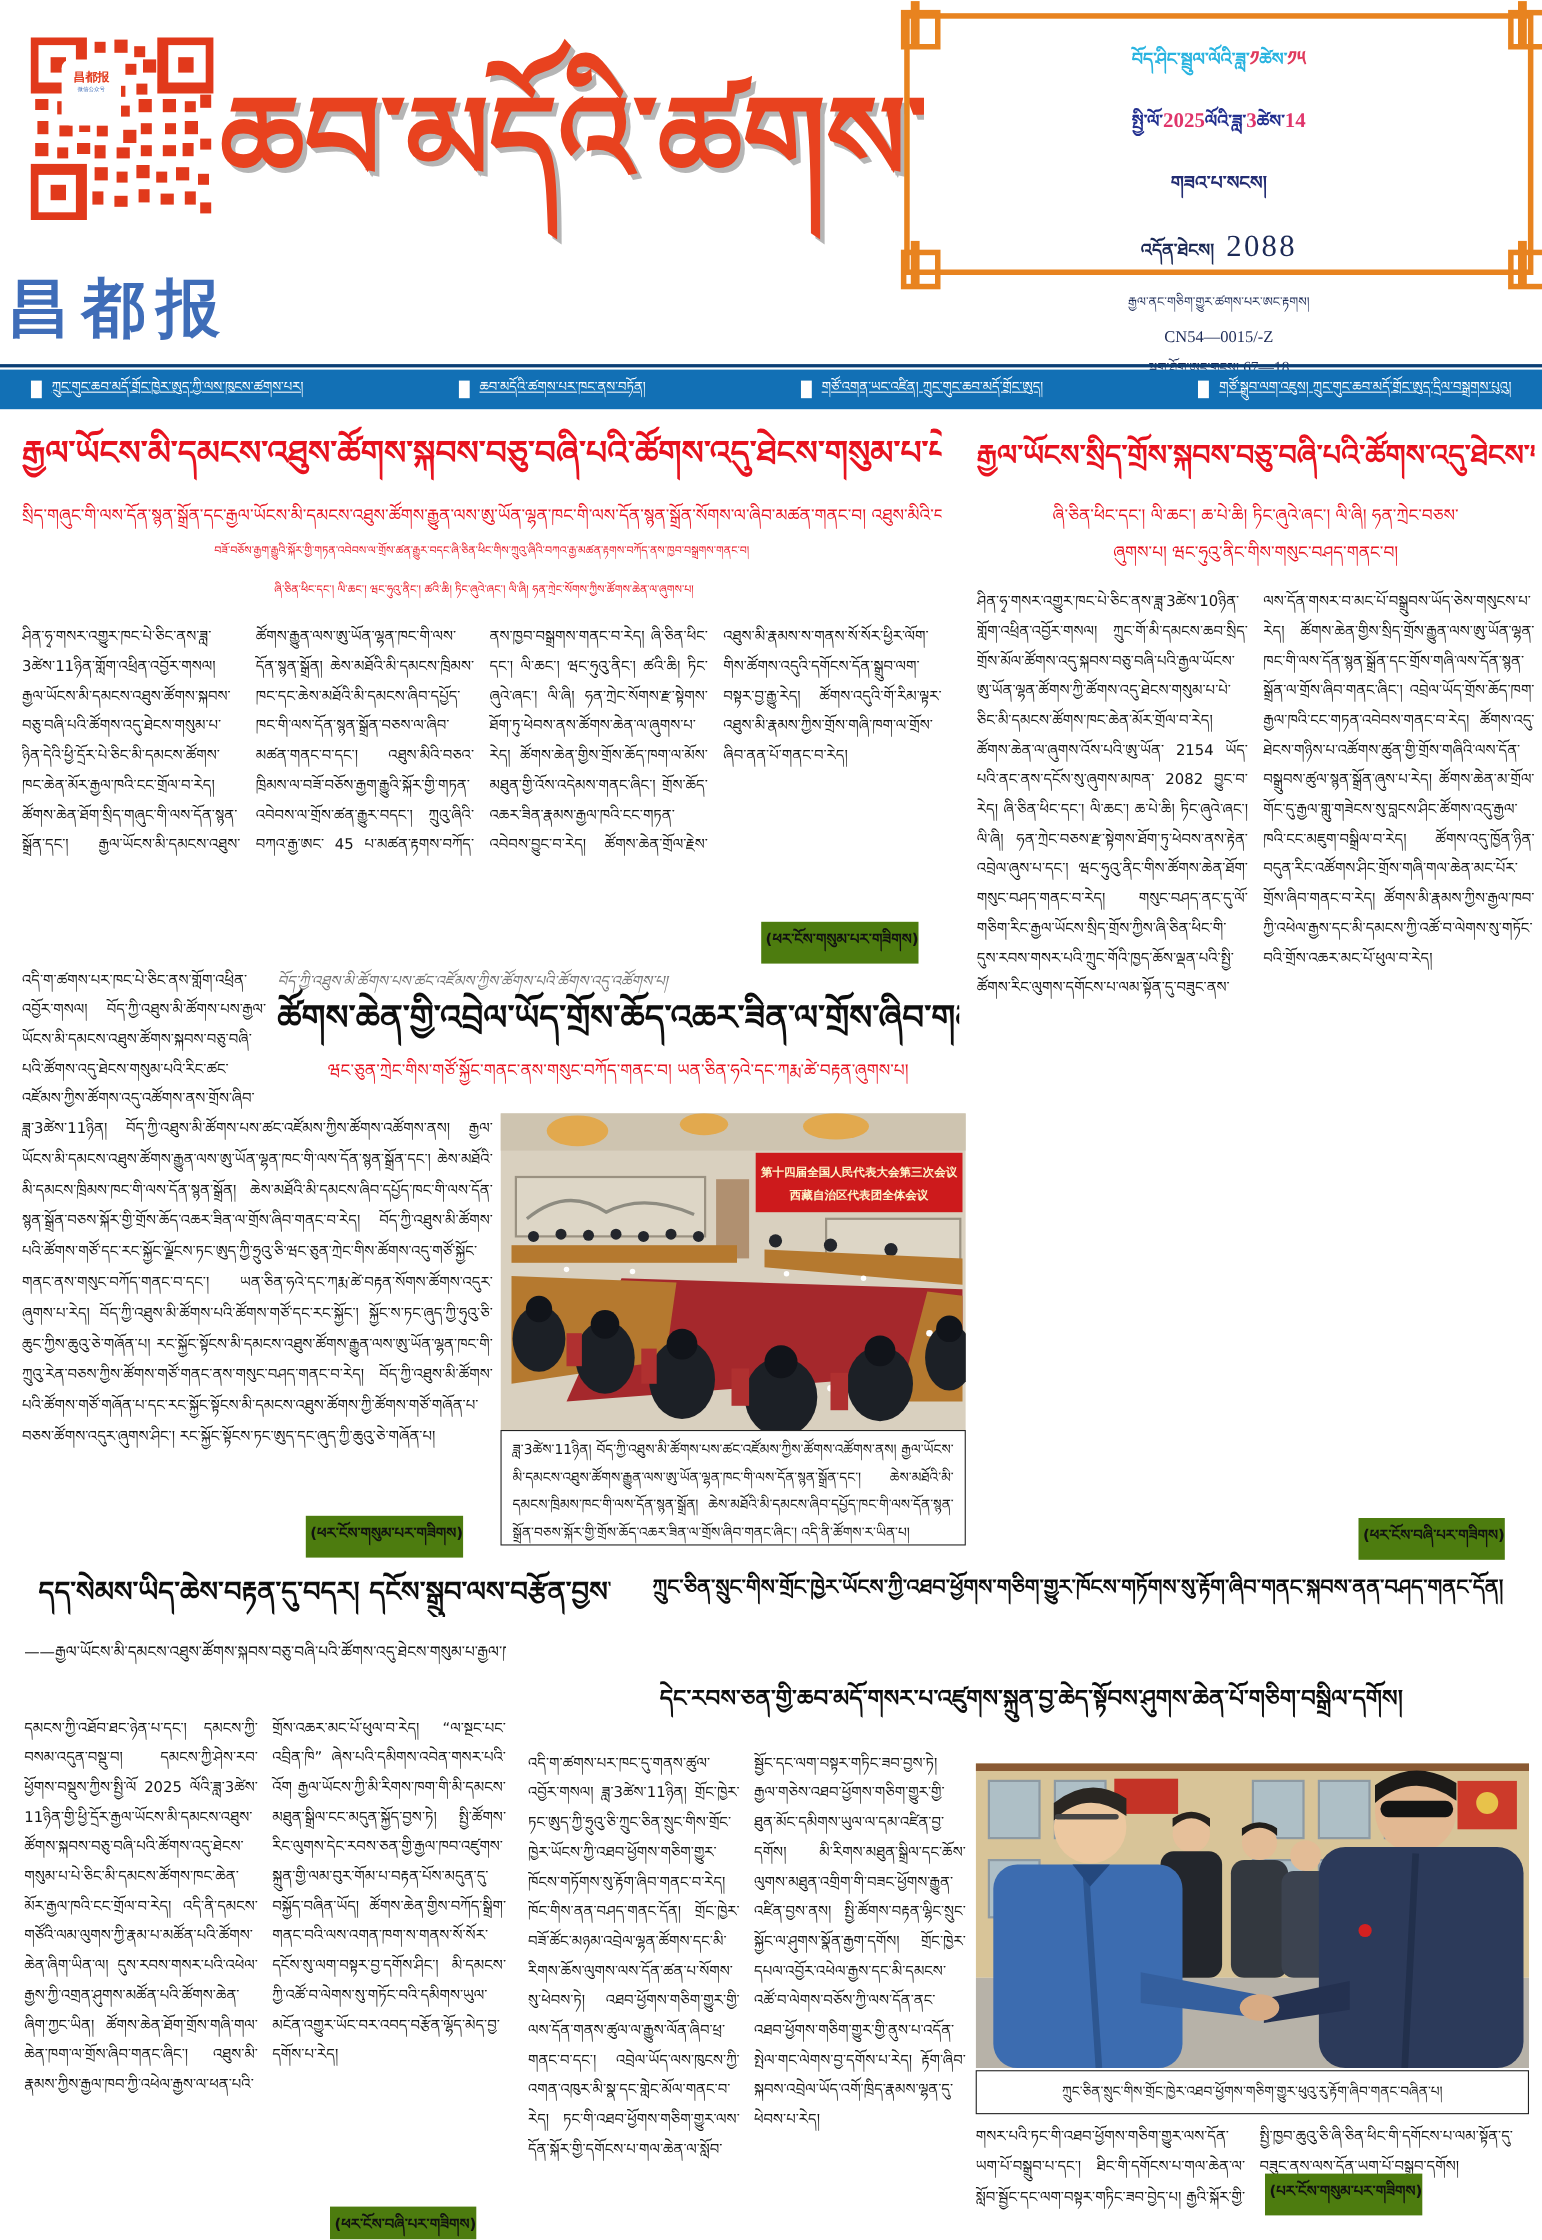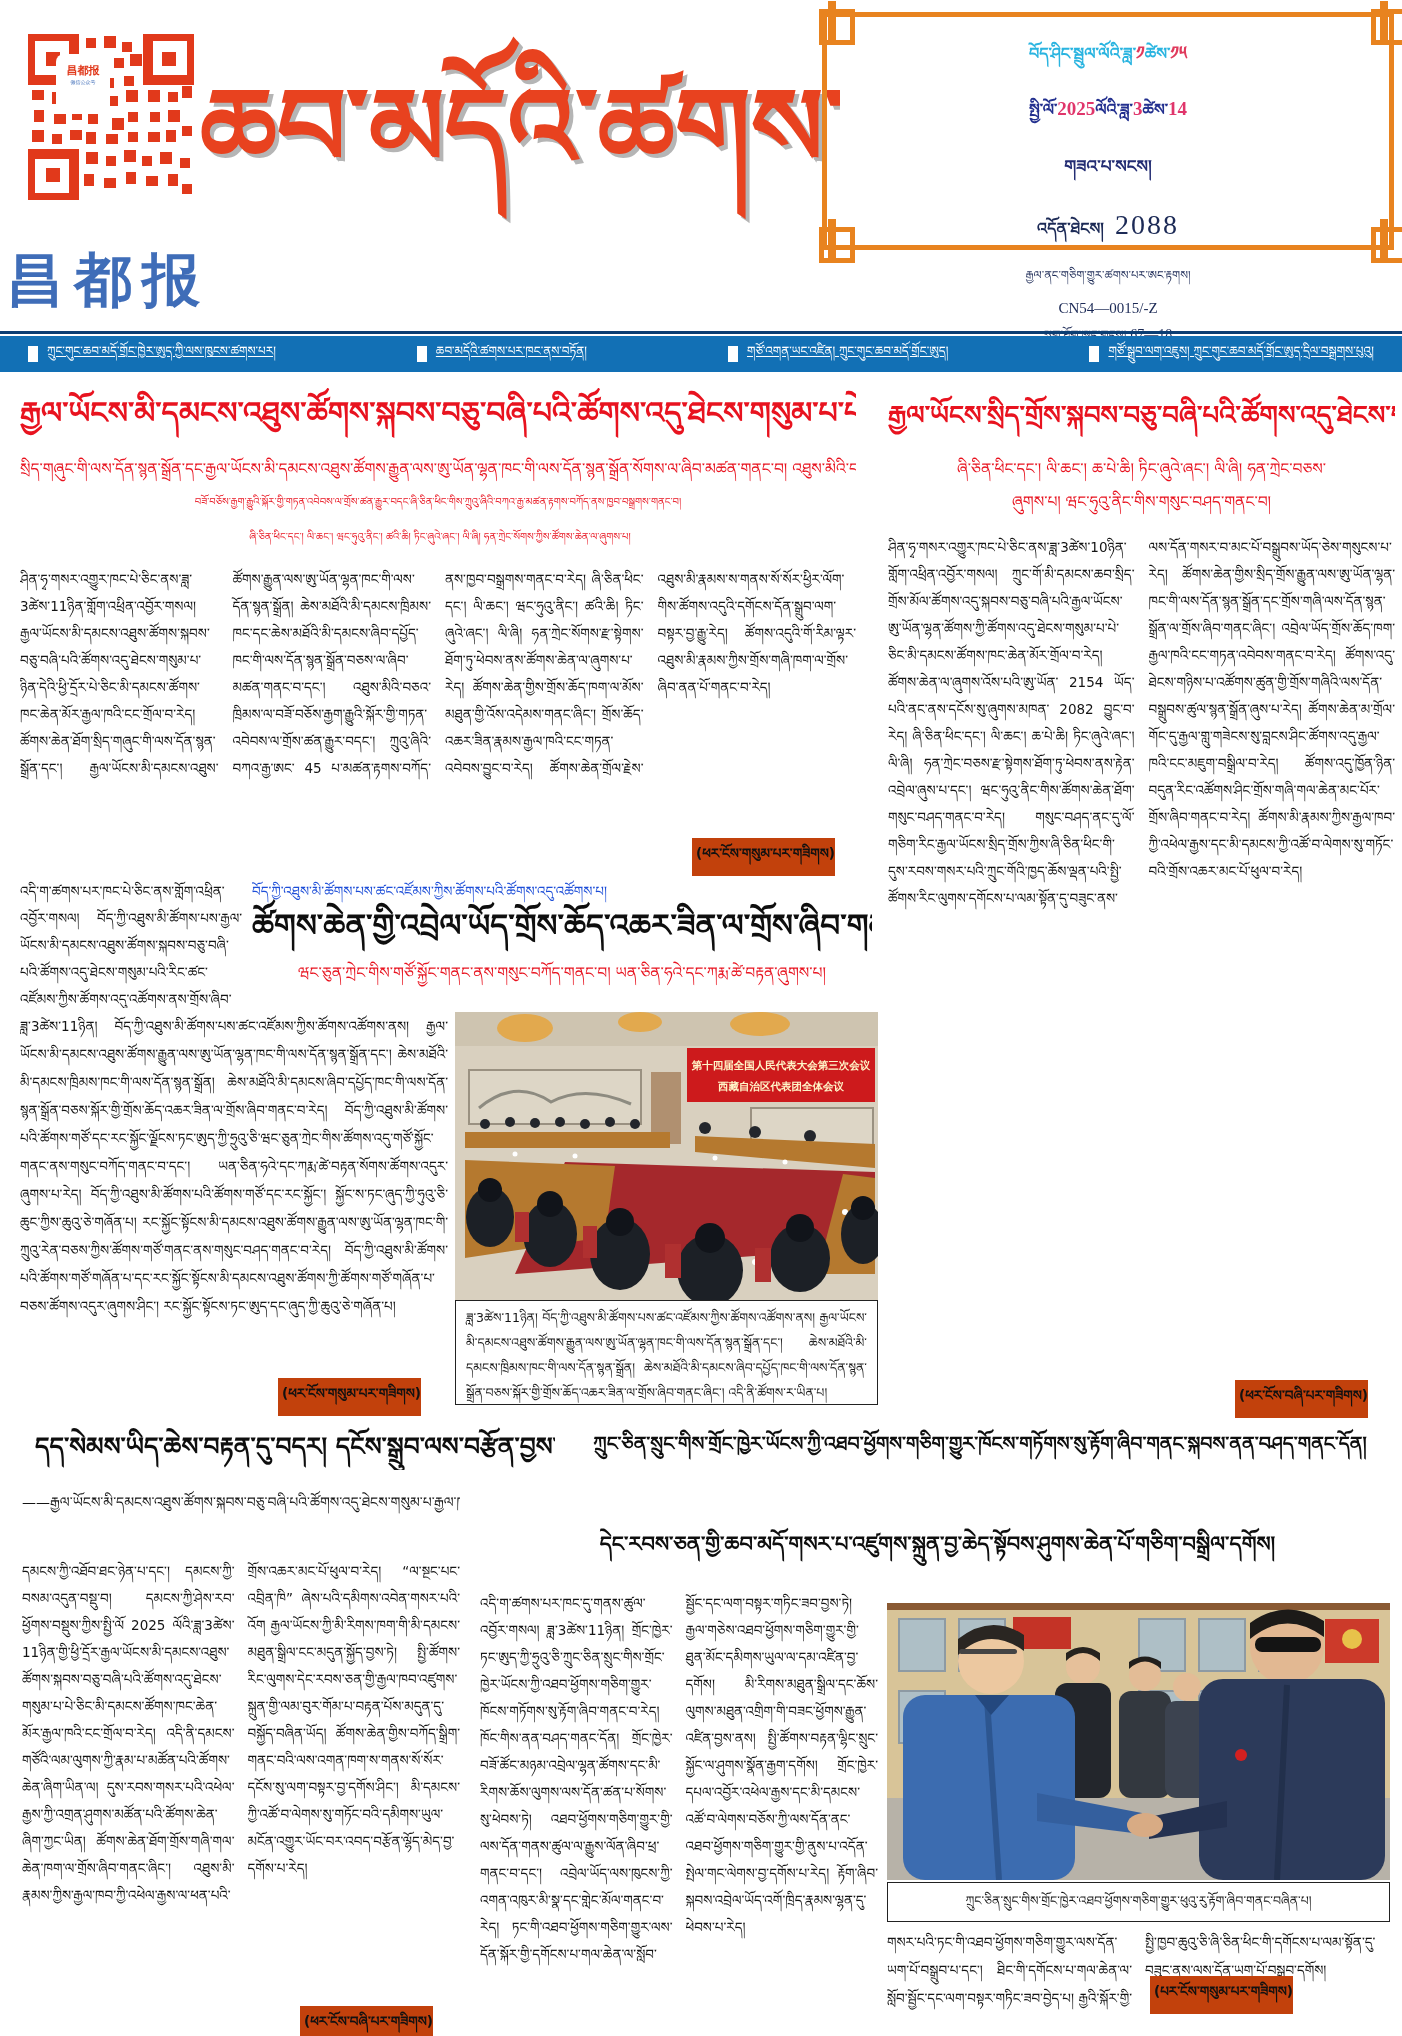--- a/index.html
+++ b/index.html
@@ -6,21 +6,21 @@
   body{font-family:"DejaVu Sans",sans-serif;}
   #page{position:relative;width:1402px;height:2036px;background:#fff;overflow:hidden;}
   .abs{position:absolute;}
   .tib{font-family:"DejaVu Sans",sans-serif;}
   .red{color:#e8131f;}
   .body-text{font-size:13.5px;line-height:27px;color:#141414;text-align:justify;
     overflow:hidden;overflow-wrap:anywhere;word-break:break-word;}
   .cols2{column-count:2;column-gap:14px;}
   .cols4{column-count:4;column-gap:14px;}
   .headline{font-weight:bold;text-align:center;white-space:nowrap;overflow:hidden;}
-  .credit{font-weight:bold;font-size:13.5px;color:#111;background:#c2410c;padding-left:4px;}
+  .credit{font-weight:bold;font-size:13.5px;color:#111;background:#4d7c0f;padding-left:4px;}
   
   #qr{left:28px;top:34px;width:166px;height:166px;}
   #qr-center{position:absolute;left:58px;top:56px;width:50px;height:56px;background:#fff;
     border-radius:6px;text-align:center;box-shadow:0 0 0 2px #fff;}
   #qr-center .cn{color:#e1391b;font-size:11px;font-weight:bold;line-height:14px;margin-top:8px;}
   #qr-center .sub{color:#3f6db8;font-size:5px;line-height:8px;}
   #masthead-title{left:200px;top:28px;width:640px;height:210px;color:#e8421f;
     font-size:108px;font-weight:bold;line-height:200px;text-align:center;white-space:nowrap;
     overflow:hidden;text-shadow:4px 4px 0 rgba(90,90,90,.45);}
   #cn-title{left:6px;top:238px;width:280px;height:84px;color:#3f6db8;font-size:58px;
@@ -177,21 +177,21 @@
   <div class="abs tib body-text cols4" style="left:20px;top:566px;width:836px;height:300px;">ཤིན་ཧྭ་གསར་འགྱུར་ཁང་པེ་ཅིང་ནས་ཟླ་3ཚེས་11ཉིན་གློག་འཕྲིན་འབྱོར་གསལ། རྒྱལ་ཡོངས་མི་དམངས་འཐུས་ཚོགས་སྐབས་བཅུ་བཞི་པའི་ཚོགས་འདུ་ཐེངས་གསུམ་པ་ཉིན་དེའི་ཕྱི་དྲོར་པེ་ཅིང་མི་དམངས་ཚོགས་ཁང་ཆེན་མོར་རྒྱལ་ཁའི་ངང་གྲོལ་བ་རེད། ཚོགས་ཆེན་ཐོག་སྲིད་གཞུང་གི་ལས་དོན་སྙན་སྒྲོན་དང་། རྒྱལ་ཡོངས་མི་དམངས་འཐུས་ཚོགས་རྒྱུན་ལས་ཨུ་ཡོན་ལྷན་ཁང་གི་ལས་དོན་སྙན་སྒྲོན། ཆེས་མཐོའི་མི་དམངས་ཁྲིམས་ཁང་དང་ཆེས་མཐོའི་མི་དམངས་ཞིབ་དཔྱོད་ཁང་གི་ལས་དོན་སྙན་སྒྲོན་བཅས་ལ་ཞིབ་མཚན་གནང་བ་དང་། འཐུས་མིའི་བཅའ་ཁྲིམས་ལ་བཟོ་བཅོས་རྒྱག་རྒྱུའི་སྐོར་གྱི་གཏན་འབེབས་ལ་གྲོས་ཚན་རྒྱུར་བདང་། ཀྲུའུ་ཞིའི་བཀའ་རྒྱ་ཨང་ 45 པ་མཚན་རྟགས་བཀོད་ནས་ཁྱབ་བསྒྲགས་གནང་བ་རེད། ཞི་ཅིན་ཕིང་དང་། ལི་ཆང་། ཝང་ཧུའུ་ནིང་། ཚའི་ཆི། ཏིང་ཞུའེ་ཞང་། ལི་ཞི། ཧན་ཀྲེང་སོགས་རྫ་སྟེགས་ཐོག་ཏུ་ཕེབས་ནས་ཚོགས་ཆེན་ལ་ཞུགས་པ་རེད། ཚོགས་ཆེན་གྱིས་གྲོས་ཆོད་ཁག་ལ་མོས་མཐུན་གྱི་འོས་འདེམས་གནང་ཞིང་། གྲོས་ཆོད་འཆར་ཟིན་རྣམས་རྒྱལ་ཁའི་ངང་གཏན་འབེབས་བྱུང་བ་རེད། ཚོགས་ཆེན་གྲོལ་རྗེས་འཐུས་མི་རྣམས་ས་གནས་སོ་སོར་ཕྱིར་ལོག་གིས་ཚོགས་འདུའི་དགོངས་དོན་སྒྲུབ་ལག་བསྟར་བྱ་རྒྱུ་རེད། ཚོགས་འདུའི་གོ་རིམ་ལྟར་འཐུས་མི་རྣམས་ཀྱིས་གྲོས་གཞི་ཁག་ལ་གྲོས་ཞིབ་ནན་པོ་གནང་བ་རེད།</div>
   <div class="abs tib credit" style="left:692px;top:838px;">(ཕར་ངོས་གསུམ་པར་གཟིགས)</div>
 
   <div class="abs tib headline red" style="left:888px;top:392px;width:507px;font-size:26px;line-height:46px;">རྒྱལ་ཡོངས་སྲིད་གྲོས་སྐབས་བཅུ་བཞི་པའི་ཚོགས་འདུ་ཐེངས་གསུམ་པ་གྲོལ་བ།</div>
   <div class="abs tib headline red" style="left:888px;top:455px;width:507px;font-size:15.5px;line-height:28px;font-weight:normal;">ཞི་ཅིན་ཕིང་དང་། ལི་ཆང་། ཆ་པེ་ཆི། ཏིང་ཞུའེ་ཞང་། ལི་ཞི། ཧན་ཀྲེང་བཅས་</div>
   <div class="abs tib headline red" style="left:888px;top:488px;width:507px;font-size:15.5px;line-height:28px;font-weight:normal;">ཞུགས་པ། ཝང་ཧུའུ་ནིང་གིས་གསུང་བཤད་གནང་བ།</div>
   <div class="abs tib body-text cols2" style="left:888px;top:534px;width:507px;height:872px;">ཤིན་ཧྭ་གསར་འགྱུར་ཁང་པེ་ཅིང་ནས་ཟླ་3ཚེས་10ཉིན་གློག་འཕྲིན་འབྱོར་གསལ། ཀྲུང་གོ་མི་དམངས་ཆབ་སྲིད་གྲོས་མོལ་ཚོགས་འདུ་སྐབས་བཅུ་བཞི་པའི་རྒྱལ་ཡོངས་ཨུ་ཡོན་ལྷན་ཚོགས་ཀྱི་ཚོགས་འདུ་ཐེངས་གསུམ་པ་པེ་ཅིང་མི་དམངས་ཚོགས་ཁང་ཆེན་མོར་གྲོལ་བ་རེད། ཚོགས་ཆེན་ལ་ཞུགས་འོས་པའི་ཨུ་ཡོན་ 2154 ཡོད་པའི་ནང་ནས་དངོས་སུ་ཞུགས་མཁན་ 2082 བྱུང་བ་རེད། ཞི་ཅིན་ཕིང་དང་། ལི་ཆང་། ཆ་པེ་ཆི། ཏིང་ཞུའེ་ཞང་། ལི་ཞི། ཧན་ཀྲེང་བཅས་རྫ་སྟེགས་ཐོག་ཏུ་ཕེབས་ནས་རྟེན་འབྲེལ་ཞུས་པ་དང་། ཝང་ཧུའུ་ནིང་གིས་ཚོགས་ཆེན་ཐོག་གསུང་བཤད་གནང་བ་རེད། གསུང་བཤད་ནང་དུ་ལོ་གཅིག་རིང་རྒྱལ་ཡོངས་སྲིད་གྲོས་ཀྱིས་ཞི་ཅིན་ཕིང་གི་དུས་རབས་གསར་པའི་ཀྲུང་གོའི་ཁྱད་ཆོས་ལྡན་པའི་སྤྱི་ཚོགས་རིང་ལུགས་དགོངས་པ་ལམ་སྟོན་དུ་བཟུང་ནས་ལས་དོན་གསར་བ་མང་པོ་བསྒྲུབས་ཡོད་ཅེས་གསུངས་པ་རེད། ཚོགས་ཆེན་གྱིས་སྲིད་གྲོས་རྒྱུན་ལས་ཨུ་ཡོན་ལྷན་ཁང་གི་ལས་དོན་སྙན་སྒྲོན་དང་གྲོས་གཞི་ལས་དོན་སྙན་སྒྲོན་ལ་གྲོས་ཞིབ་གནང་ཞིང་། འབྲེལ་ཡོད་གྲོས་ཆོད་ཁག་རྒྱལ་ཁའི་ངང་གཏན་འབེབས་གནང་བ་རེད། ཚོགས་འདུ་ཐེངས་གཉིས་པ་འཚོགས་ཚུན་གྱི་གྲོས་གཞིའི་ལས་དོན་བསྒྲུབས་ཚུལ་སྙན་སྒྲོན་ཞུས་པ་རེད། ཚོགས་ཆེན་མ་གྲོལ་གོང་དུ་རྒྱལ་གླུ་གཟེངས་སུ་བླངས་ཤིང་ཚོགས་འདུ་རྒྱལ་ཁའི་ངང་མཇུག་བསྒྲིལ་བ་རེད། ཚོགས་འདུ་ཁྱོན་ཉིན་བདུན་རིང་འཚོགས་ཤིང་གྲོས་གཞི་གལ་ཆེན་མང་པོར་གྲོས་ཞིབ་གནང་བ་རེད། ཚོགས་མི་རྣམས་ཀྱིས་རྒྱལ་ཁབ་ཀྱི་འཕེལ་རྒྱས་དང་མི་དམངས་ཀྱི་འཚོ་བ་ལེགས་སུ་གཏོང་བའི་གྲོས་འཆར་མང་པོ་ཕུལ་བ་རེད།</div>
   <div class="abs tib credit" style="left:1235px;top:1380px;">(ཕར་ངོས་བཞི་པར་གཟིགས)</div>
 
   <div class="abs tib body-text" style="left:20px;top:878px;width:222px;height:130px;">འདི་ག་ཚགས་པར་ཁང་པེ་ཅིང་ནས་གློག་འཕྲིན་འབྱོར་གསལ། བོད་ཀྱི་འཐུས་མི་ཚོགས་པས་རྒྱལ་ཡོངས་མི་དམངས་འཐུས་ཚོགས་སྐབས་བཅུ་བཞི་པའི་ཚོགས་འདུ་ཐེངས་གསུམ་པའི་རིང་ཚང་འཛོམས་ཀྱིས་ཚོགས་འདུ་འཚོགས་ནས་གྲོས་ཞིབ་གནང་བ་རེད།</div>
-  <div class="abs tib" style="left:252px;top:876px;width:620px;font-size:13.5px;color:#1d4ed8;white-space:nowrap;overflow:hidden;">བོད་ཀྱི་འཐུས་མི་ཚོགས་པས་ཚང་འཛོམས་ཀྱིས་ཚོགས་པའི་ཚོགས་འདུ་འཚོགས་པ།</div>
+  <div class="abs tib" style="left:252px;top:876px;width:620px;font-size:13.5px;color:#737373;white-space:nowrap;overflow:hidden;font-style:italic;">བོད་ཀྱི་འཐུས་མི་ཚོགས་པས་ཚང་འཛོམས་ཀྱིས་ཚོགས་པའི་ཚོགས་འདུ་འཚོགས་པ།</div>
   <div class="abs tib headline" style="left:252px;top:898px;width:620px;font-size:31px;line-height:54px;color:#0e0e0e;">ཚོགས་ཆེན་གྱི་འབྲེལ་ཡོད་གྲོས་ཆོད་འཆར་ཟིན་ལ་གྲོས་ཞིབ་གནང་བ།</div>
   <div class="abs tib headline red" style="left:252px;top:958px;width:620px;font-size:15.5px;line-height:30px;font-weight:normal;">ཝང་ཅུན་ཀྲེང་གིས་གཙོ་སྐྱོང་གནང་ནས་གསུང་བཀོད་གནང་བ། ཡན་ཅིན་ཧའེ་དང་ཀརྨ་ཚེ་བརྟན་ཞུགས་པ།</div>
   <div class="abs tib body-text" style="left:20px;top:1012px;width:428px;height:392px;font-size:13.5px;line-height:28px;">ཟླ་3ཚེས་11ཉིན། བོད་ཀྱི་འཐུས་མི་ཚོགས་པས་ཚང་འཛོམས་ཀྱིས་ཚོགས་འཚོགས་ནས། རྒྱལ་ཡོངས་མི་དམངས་འཐུས་ཚོགས་རྒྱུན་ལས་ཨུ་ཡོན་ལྷན་ཁང་གི་ལས་དོན་སྙན་སྒྲོན་དང་། ཆེས་མཐོའི་མི་དམངས་ཁྲིམས་ཁང་གི་ལས་དོན་སྙན་སྒྲོན། ཆེས་མཐོའི་མི་དམངས་ཞིབ་དཔྱོད་ཁང་གི་ལས་དོན་སྙན་སྒྲོན་བཅས་སྐོར་གྱི་གྲོས་ཆོད་འཆར་ཟིན་ལ་གྲོས་ཞིབ་གནང་བ་རེད། བོད་ཀྱི་འཐུས་མི་ཚོགས་པའི་ཚོགས་གཙོ་དང་རང་སྐྱོང་ལྗོངས་ཏང་ཨུད་ཀྱི་ཧྲུའུ་ཅི་ཝང་ཅུན་ཀྲེང་གིས་ཚོགས་འདུ་གཙོ་སྐྱོང་གནང་ནས་གསུང་བཀོད་གནང་བ་དང་། ཡན་ཅིན་ཧའེ་དང་ཀརྨ་ཚེ་བརྟན་སོགས་ཚོགས་འདུར་ཞུགས་པ་རེད། བོད་ཀྱི་འཐུས་མི་ཚོགས་པའི་ཚོགས་གཙོ་དང་རང་སྐྱོང་། སྐྱོང་ས་ཏང་ཞུད་ཀྱི་ཧུའུ་ཅི་ཆུང་ཀྱིས་ཆུའུ་ཅེ་གཞོན་པ། རང་སྐྱོང་སྟོངས་མི་དམངས་འཐུས་ཚོགས་རྒྱུན་ལས་ཨུ་ཡོན་ལྷན་ཁང་གི་ཀྲུའུ་རེན་བཅས་ཀྱིས་ཚོགས་གཙོ་གནང་ནས་གསུང་བཤད་གནང་བ་རེད། བོད་ཀྱི་འཐུས་མི་ཚོགས་པའི་ཚོགས་གཙོ་གཞོན་པ་དང་རང་སྐྱོང་སྟོངས་མི་དམངས་འཐུས་ཚོགས་ཀྱི་ཚོགས་གཙོ་གཞོན་པ་བཅས་ཚོགས་འདུར་ཞུགས་ཤིང་། རང་སྐྱོང་སྟོངས་ཏང་ཨུད་དང་ཞུད་ཀྱི་ཆུའུ་ཅེ་གཞོན་པ།</div>
   <div class="abs tib credit" style="left:278px;top:1378px;">(ཕར་ངོས་གསུམ་པར་གཟིགས)</div>
 
   <svg class="abs" style="left:455px;top:1012px;" width="423" height="288" viewBox="0 0 423 288">
     <rect x="0" y="0" width="423" height="288" fill="#d9d0bf"></rect>
     <rect x="0" y="0" width="423" height="34" fill="#cec4b0"></rect>
     <ellipse cx="70" cy="16" rx="28" ry="14" fill="#e2a94e"></ellipse>
     <ellipse cx="185" cy="10" rx="22" ry="10" fill="#e2a94e"></ellipse>

